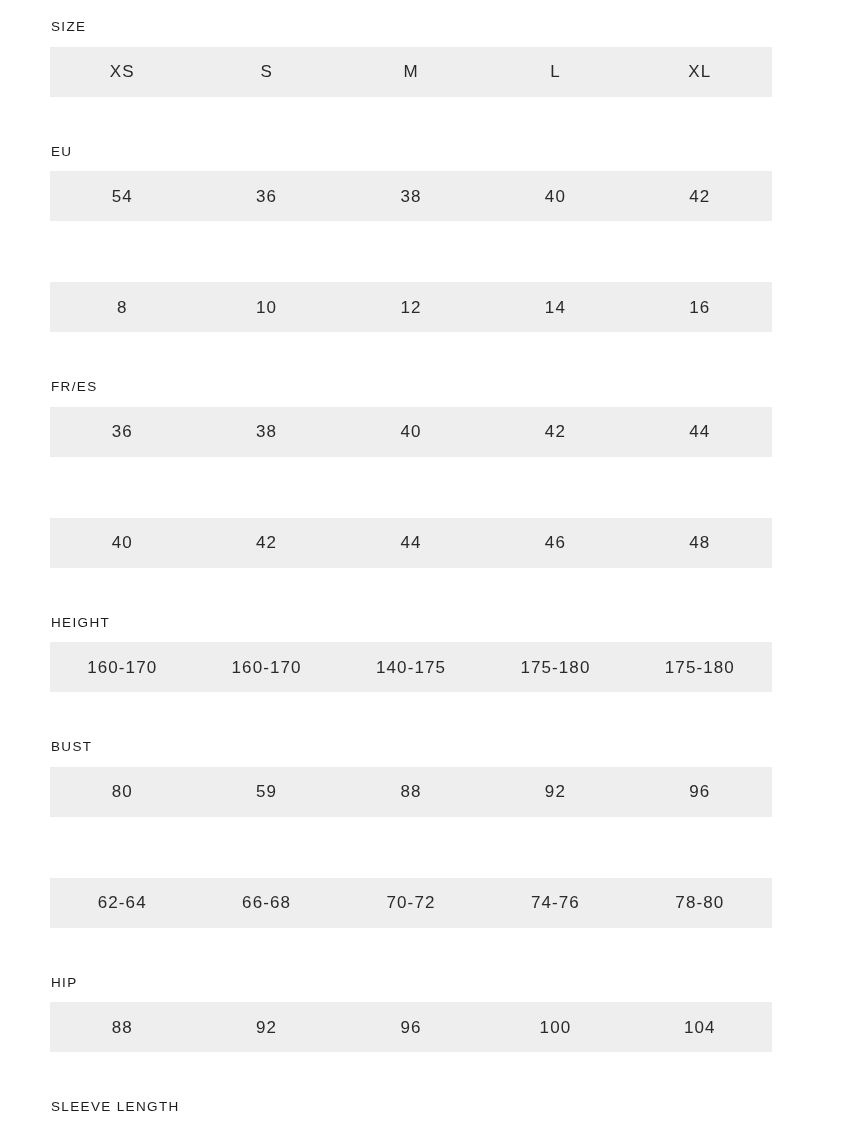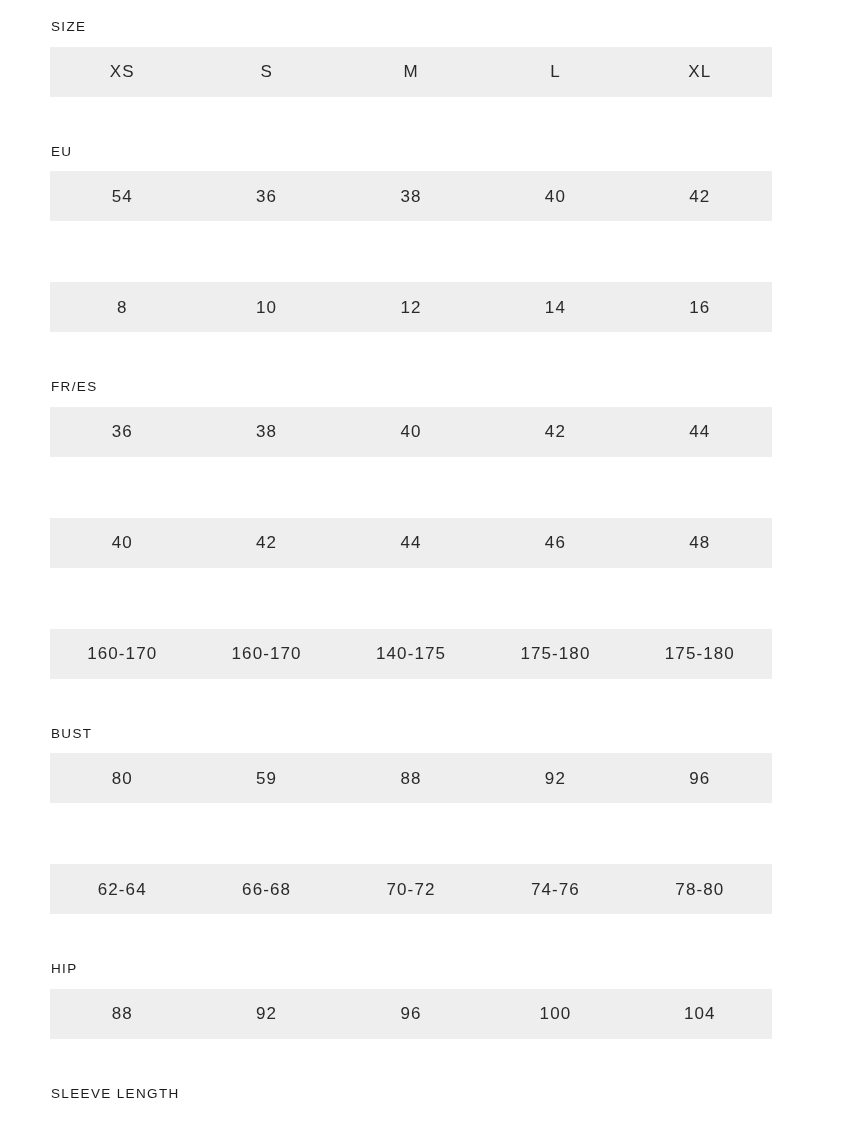--- a/index.html
+++ b/index.html
@@ -121,20 +121,21 @@
       <div class="measure-cell">40</div>
       <div class="measure-cell">42</div>
       <div class="measure-cell">44</div>
       <div class="measure-cell">46</div>
       <div class="measure-cell">48</div>
     </div>
   </div>
   <div class="gap-row-to-next"></div>
 
   <div class="measure-block">
+    <div class="measure-label">HEIGHT</div>
     <div class="gap-label-to-row"></div>
     <div class="measure-row">
       <div class="measure-cell">160-170</div>
       <div class="measure-cell">160-170</div>
       <div class="measure-cell">140-175</div>
       <div class="measure-cell">175-180</div>
       <div class="measure-cell">175-180</div>
     </div>
   </div>
   <div class="gap-row-to-next"></div>

